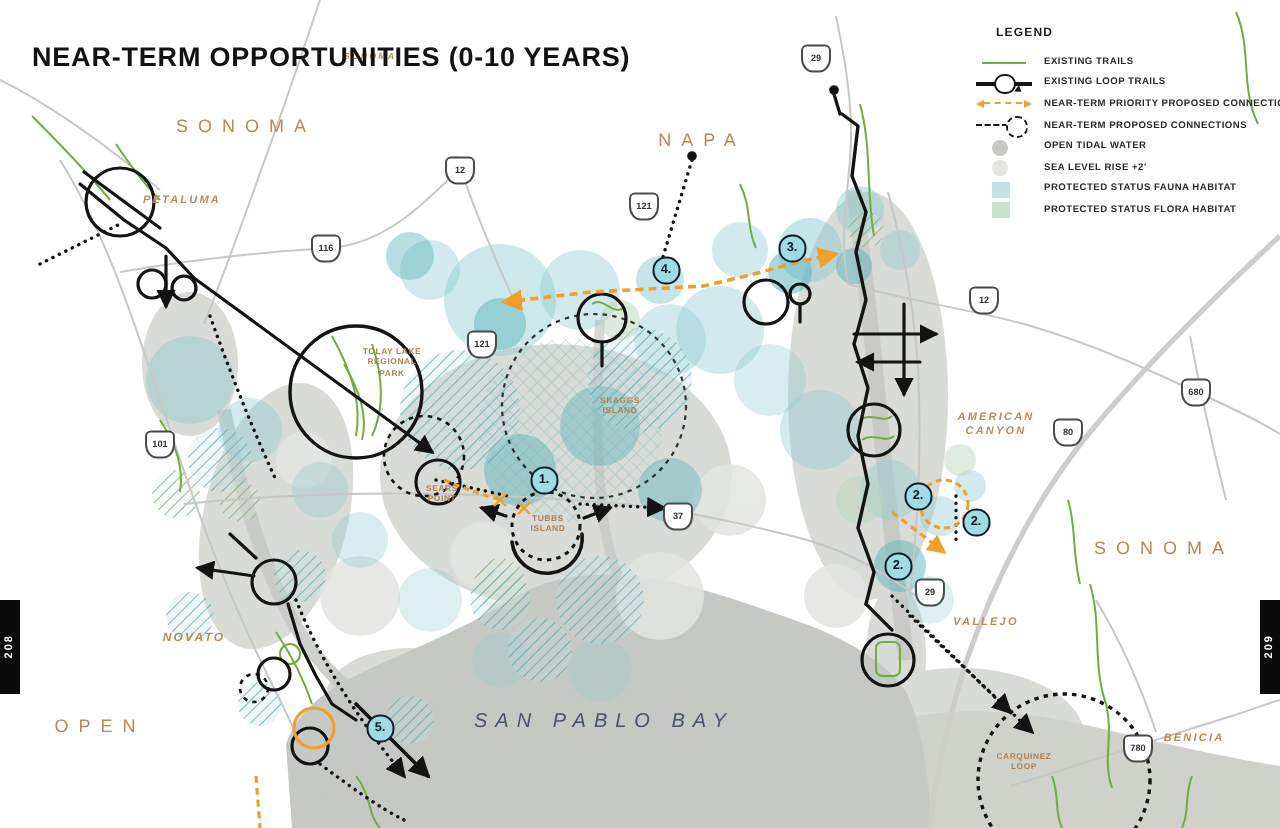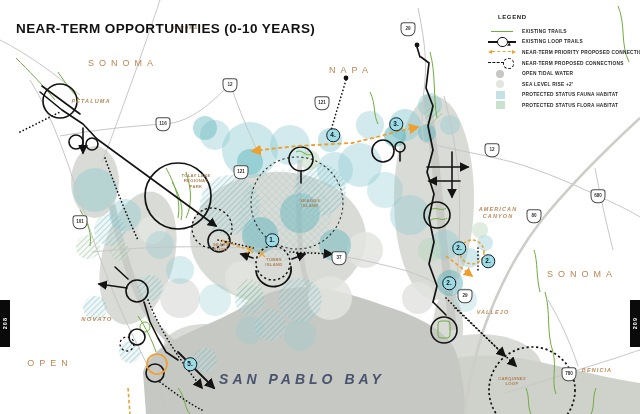--- a/index.html
+++ b/index.html
@@ -37,22 +37,22 @@
   .sw-green-square .b{left:8px;top:1px;width:8.5px;height:8px;background:#c8e3cd;}
 
   
   #labels-root{position:absolute;left:0;top:0;width:640px;height:414px;z-index:5;pointer-events:none;}
   .region{position:absolute;transform:translate(-50%,-50%);color:#c08551;font-size:9px;
           font-weight:500;letter-spacing:5px;white-space:nowrap;}
   .place{position:absolute;transform:translate(-50%,-50%);color:#bd8a58;font-style:italic;
          font-weight:600;letter-spacing:1.1px;white-space:pre-line;text-align:center;line-height:1.25;}
   .site{position:absolute;transform:translate(-50%,-50%);color:#ad8155;font-size:4.2px;
         font-weight:600;letter-spacing:.3px;white-space:pre-line;text-align:center;line-height:1.3;}
-  .water-label{position:absolute;transform:translate(-50%,-50%);color:#49536c;font-size:14px;
-        font-style:italic;font-weight:700;letter-spacing:4px;white-space:nowrap;margin-top:18px;}
+  .water-label{position:absolute;transform:translate(-50%,-50%);color:#49536c;font-size:10px;
+        font-style:italic;font-weight:400;letter-spacing:4px;white-space:nowrap;}
   .marker{position:absolute;transform:translate(-50%,-50%);width:11.5px;height:11.5px;border-radius:50%;
           background:#9edbe3;border:1.3px solid #0e1d2b;color:#081420;font-size:6.4px;font-weight:800;
           display:flex;align-items:center;justify-content:center;}
   .shield{position:absolute;transform:translate(-50%,-50%);width:13px;height:11.5px;background:#fff;
           border:1px solid #4a4a4a;border-radius:3px 3px 6px 6px / 3px 3px 7px 7px;color:#333;
           font-size:4.6px;font-weight:800;display:flex;align-items:center;justify-content:center;}
 
   
   .tab{position:absolute;top:300px;width:10px;height:47px;background:#0a0a0a;z-index:7;
        display:flex;align-items:center;justify-content:center;}

